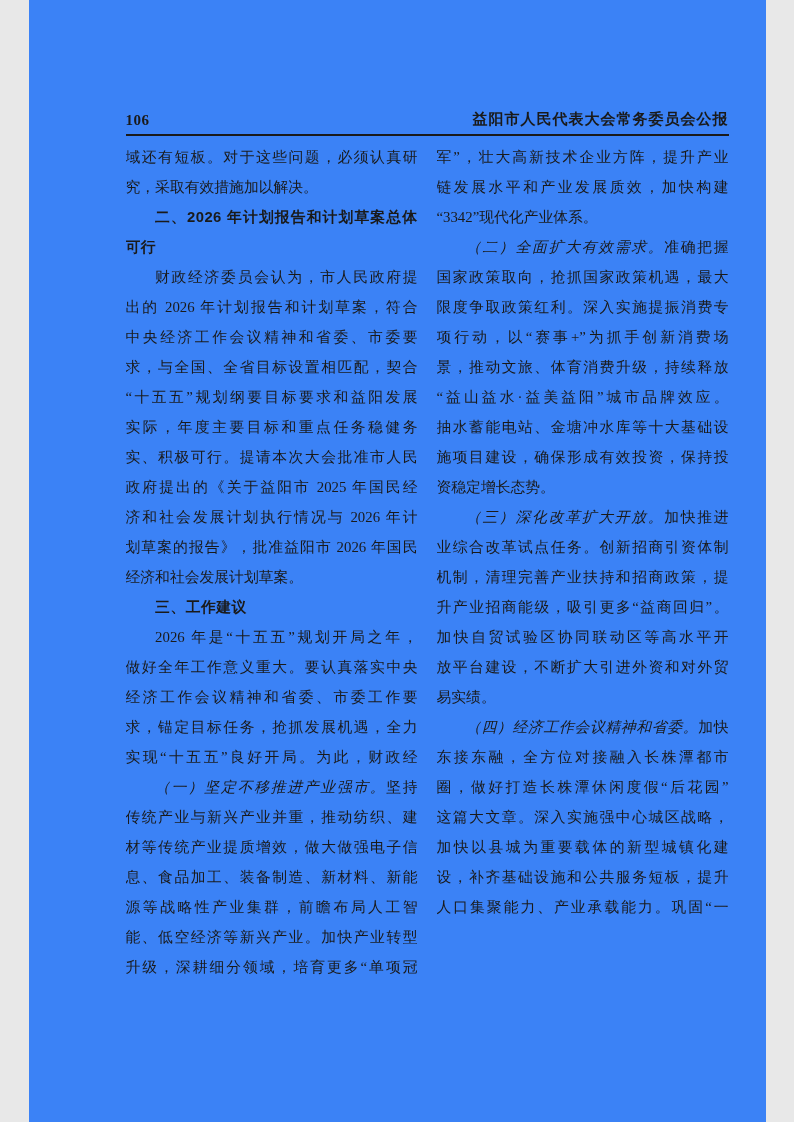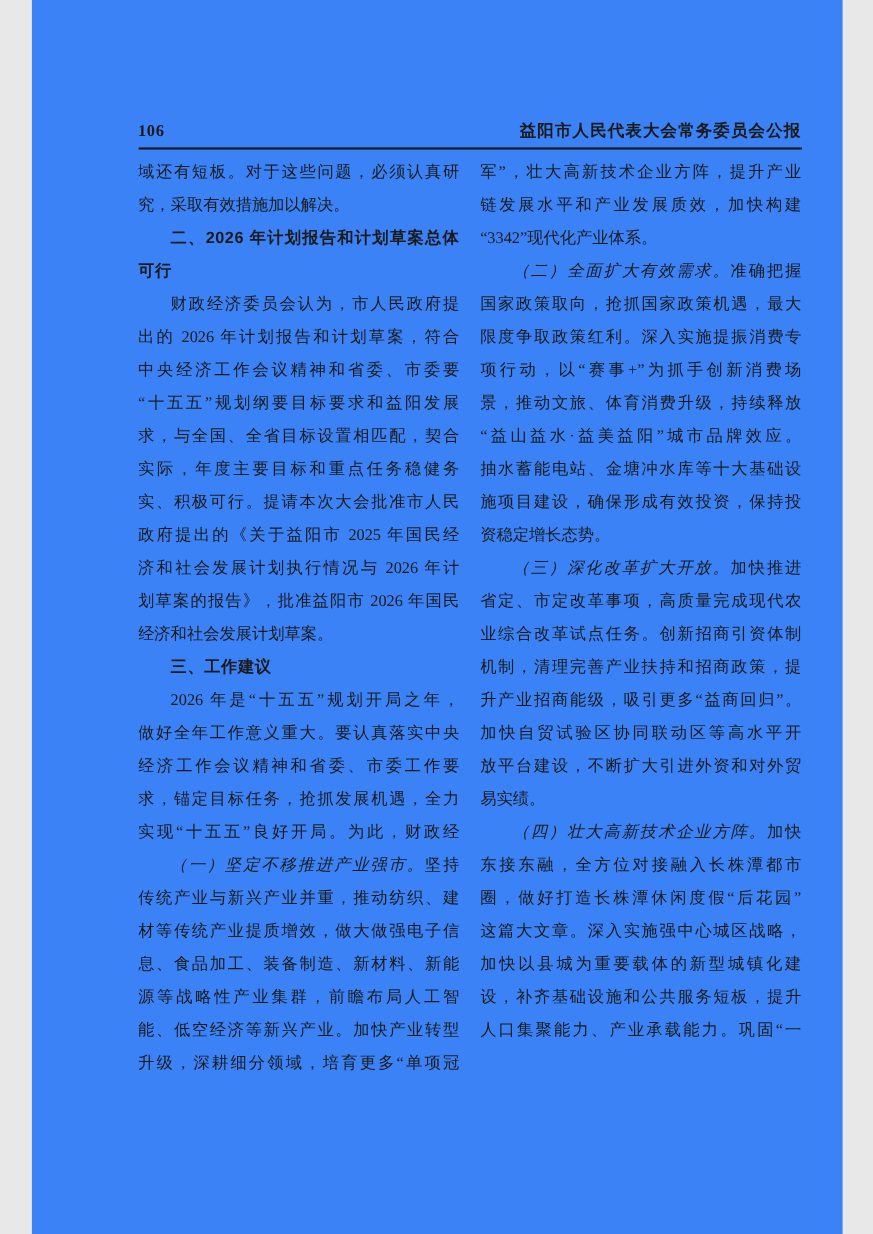--- a/index.html
+++ b/index.html
@@ -69,22 +69,22 @@
   </div>
   <div class="columns">
     <div class="column">
         <div class="line"><span class="seg-n">域还有短板。对于这些问题，必须认真研</span></div>
         <div class="line end"><span class="seg-n">究，采取有效措施加以解决。</span></div>
         <div class="line indent"><span class="seg-b">二、2026 年计划报告和计划草案总体</span></div>
         <div class="line end"><span class="seg-b">可行</span></div>
         <div class="line indent"><span class="seg-n">财政经济委员会认为，市人民政府提</span></div>
         <div class="line"><span class="seg-n">出的 2026 年计划报告和计划草案，符合</span></div>
         <div class="line"><span class="seg-n">中央经济工作会议精神和省委、市委要</span></div>
+        <div class="line"><span class="seg-n">求，与全国、全省目标设置相匹配，契合</span></div>
         <div class="line"><span class="seg-n">“十五五”规划纲要目标要求和益阳发展</span></div>
-        <div class="line"><span class="seg-n">求，与全国、全省目标设置相匹配，契合</span></div>
         <div class="line"><span class="seg-n">实际，年度主要目标和重点任务稳健务</span></div>
         <div class="line"><span class="seg-n">实、积极可行。提请本次大会批准市人民</span></div>
         <div class="line"><span class="seg-n">政府提出的《关于益阳市 2025 年国民经</span></div>
         <div class="line"><span class="seg-n">济和社会发展计划执行情况与 2026 年计</span></div>
         <div class="line"><span class="seg-n">划草案的报告》，批准益阳市 2026 年国民</span></div>
         <div class="line end"><span class="seg-n">经济和社会发展计划草案。</span></div>
         <div class="line indent end"><span class="seg-b">三、工作建议</span></div>
         <div class="line indent"><span class="seg-n">2026 年是“十五五”规划开局之年，</span></div>
         <div class="line"><span class="seg-n">做好全年工作意义重大。要认真落实中央</span></div>
         <div class="line"><span class="seg-n">经济工作会议精神和省委、市委工作要</span></div>
@@ -105,28 +105,27 @@
         <div class="line indent"><span class="seg-k">（二）全面扩大有效需求。</span><span class="seg-n">准确把握</span></div>
         <div class="line"><span class="seg-n">国家政策取向，抢抓国家政策机遇，最大</span></div>
         <div class="line"><span class="seg-n">限度争取政策红利。深入实施提振消费专</span></div>
         <div class="line"><span class="seg-n">项行动，以“赛事+”为抓手创新消费场</span></div>
         <div class="line"><span class="seg-n">景，推动文旅、体育消费升级，持续释放</span></div>
         <div class="line"><span class="seg-n">“益山益水·益美益阳”城市品牌效应。</span></div>
         <div class="line"><span class="seg-n">抽水蓄能电站、金塘冲水库等十大基础设</span></div>
         <div class="line"><span class="seg-n">施项目建设，确保形成有效投资，保持投</span></div>
         <div class="line end"><span class="seg-n">资稳定增长态势。</span></div>
         <div class="line indent"><span class="seg-k">（三）深化改革扩大开放。</span><span class="seg-n">加快推进</span></div>
-        <div class="line"><span class="seg-n">省定、市定改革事项，高质量完成现代农</span></div>
         <div class="line"><span class="seg-n">业综合改革试点任务。创新招商引资体制</span></div>
         <div class="line"><span class="seg-n">机制，清理完善产业扶持和招商政策，提</span></div>
         <div class="line"><span class="seg-n">升产业招商能级，吸引更多“益商回归”。</span></div>
         <div class="line"><span class="seg-n">加快自贸试验区协同联动区等高水平开</span></div>
         <div class="line"><span class="seg-n">放平台建设，不断扩大引进外资和对外贸</span></div>
         <div class="line end"><span class="seg-n">易实绩。</span></div>
-        <div class="line indent"><span class="seg-k">（四）壮大高新技术企业方阵。</span><span class="seg-n">加快</span></div>
+        <div class="line indent"><span class="seg-k">（四）经济工作会议精神和省委。</span><span class="seg-n">加快</span></div>
         <div class="line"><span class="seg-n">东接东融，全方位对接融入长株潭都市</span></div>
         <div class="line"><span class="seg-n">圈，做好打造长株潭休闲度假“后花园”</span></div>
         <div class="line"><span class="seg-n">这篇大文章。深入实施强中心城区战略，</span></div>
         <div class="line"><span class="seg-n">加快以县城为重要载体的新型城镇化建</span></div>
         <div class="line"><span class="seg-n">设，补齐基础设施和公共服务短板，提升</span></div>
         <div class="line"><span class="seg-n">人口集聚能力、产业承载能力。巩固“一</span></div>
       </div>
   </div>
 </div>
 

